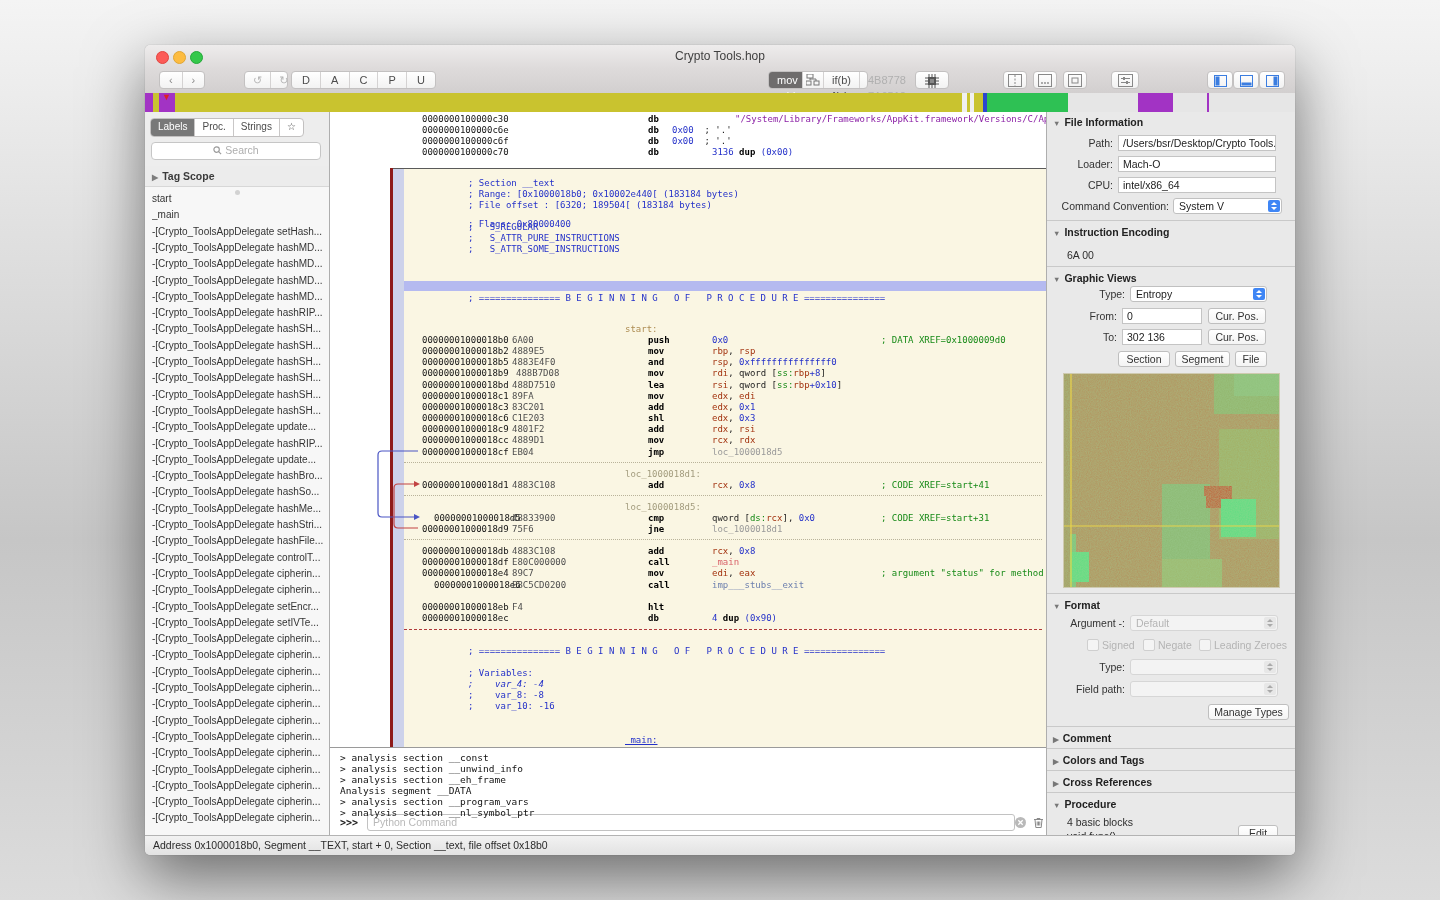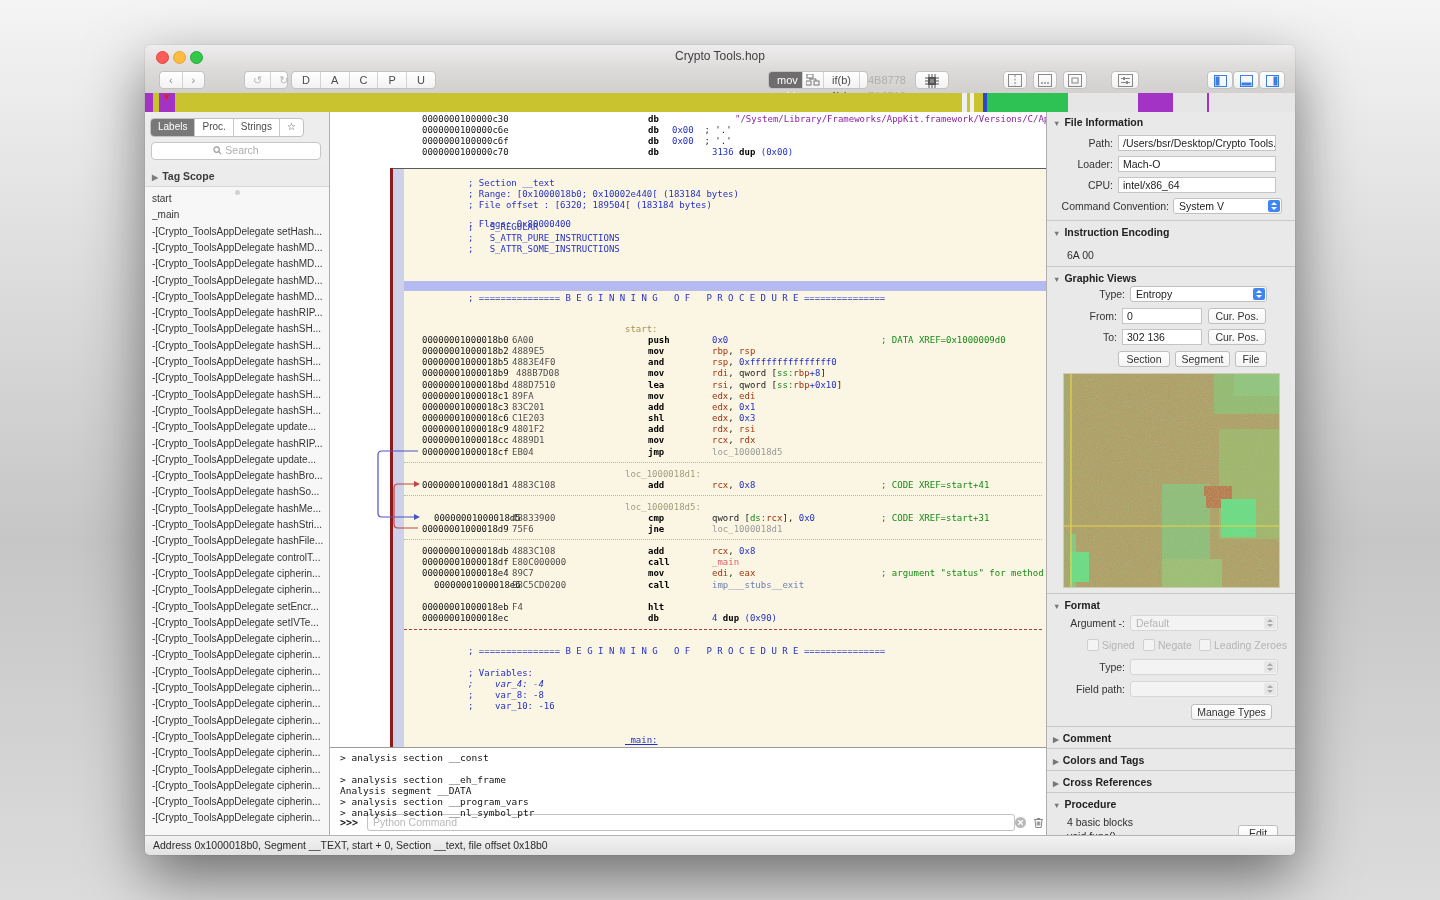--- a/index.html
+++ b/index.html
@@ -513,20 +513,21 @@
         <svg class="conicon" style="left:684px;" viewBox="0 0 13 13">
             <circle cx="6.5" cy="6.5" r="5.5" fill="#b9b9b9"></circle>
             <path d="M4.3 4.3 L8.7 8.7 M8.7 4.3 L4.3 8.7" stroke="#fff" stroke-width="1.3"></path>
           </svg>
         <svg class="conicon" style="left:702px;" viewBox="0 0 13 13">
             <path d="M3 3.5 h7 l-0.8 8 h-5.4 Z" fill="none" stroke="#8a8a8a"></path>
             <path d="M2 3.5 h9 M5 3.5 V2.5 h3 v1 M5.2 5.5 v4 M6.5 5.5 v4 M7.8 5.5 v4" stroke="#8a8a8a" fill="none"></path>
           </svg>
       </div>
     <div class="conline" style="top: 4px;">&gt; analysis section __const</div>
+        <div class="conline" style="top: 15px;">&gt; analysis section __unwind_info</div>
         <div class="conline" style="top: 37px;">Analysis segment __DATA</div>
         <div class="conline" style="top: 26px;">&gt; analysis section __eh_frame</div>
         <div class="conline" style="top: 48px;">&gt; analysis section __program_vars</div>
         <div class="conline" style="top: 59px;">&gt; analysis section __nl_symbol_ptr</div>
       </div>
   </div>
 
   <div class="inspector">
     <div class="sechdr" style="top:4px;"><span class="tri">▼</span><span>File Information</span></div>
     <div class="flabel" style="left:0;top:25px;width:66px;">Path:</div>
@@ -595,21 +596,21 @@
     <div class="cb" style="left:152px;top:527px;"></div>
     <div class="cblabel" style="left:167px;top:527px;">Leading Zeroes</div>
     <div class="flabel" style="left:0;top:549px;width:78px;">Type:</div>
     <div class="dropdown disabled" style="left:83px;top:547px;width:148px;">
         <span class="step"></span>
       </div>
     <div class="flabel" style="left:0;top:571px;width:78px;">Field path:</div>
     <div class="dropdown disabled" style="left:83px;top:569px;width:148px;">
         <span class="step"></span>
       </div>
-    <div class="pbtn" style="left:144px;top:592px;width:81px;">Manage Types</div>
+    <div class="pbtn" style="left:161px;top:592px;width:81px;">Manage Types</div>
     <div class="divider" style="top:614px;"></div>
 
     <div class="sechdr" style="top:620px;"><span class="tri">▶</span><span>Comment</span></div>
     <div class="divider" style="top:636px;"></div>
     <div class="sechdr" style="top:642px;"><span class="tri">▶</span><span>Colors and Tags</span></div>
     <div class="divider" style="top:658px;"></div>
     <div class="sechdr" style="top:664px;"><span class="tri">▶</span><span>Cross References</span></div>
     <div class="divider" style="top:680px;"></div>
     <div class="sechdr" style="top:686px;"><span class="tri">▼</span><span>Procedure</span></div>
     <div class="ptext" style="top:704px;">4 basic blocks</div>

